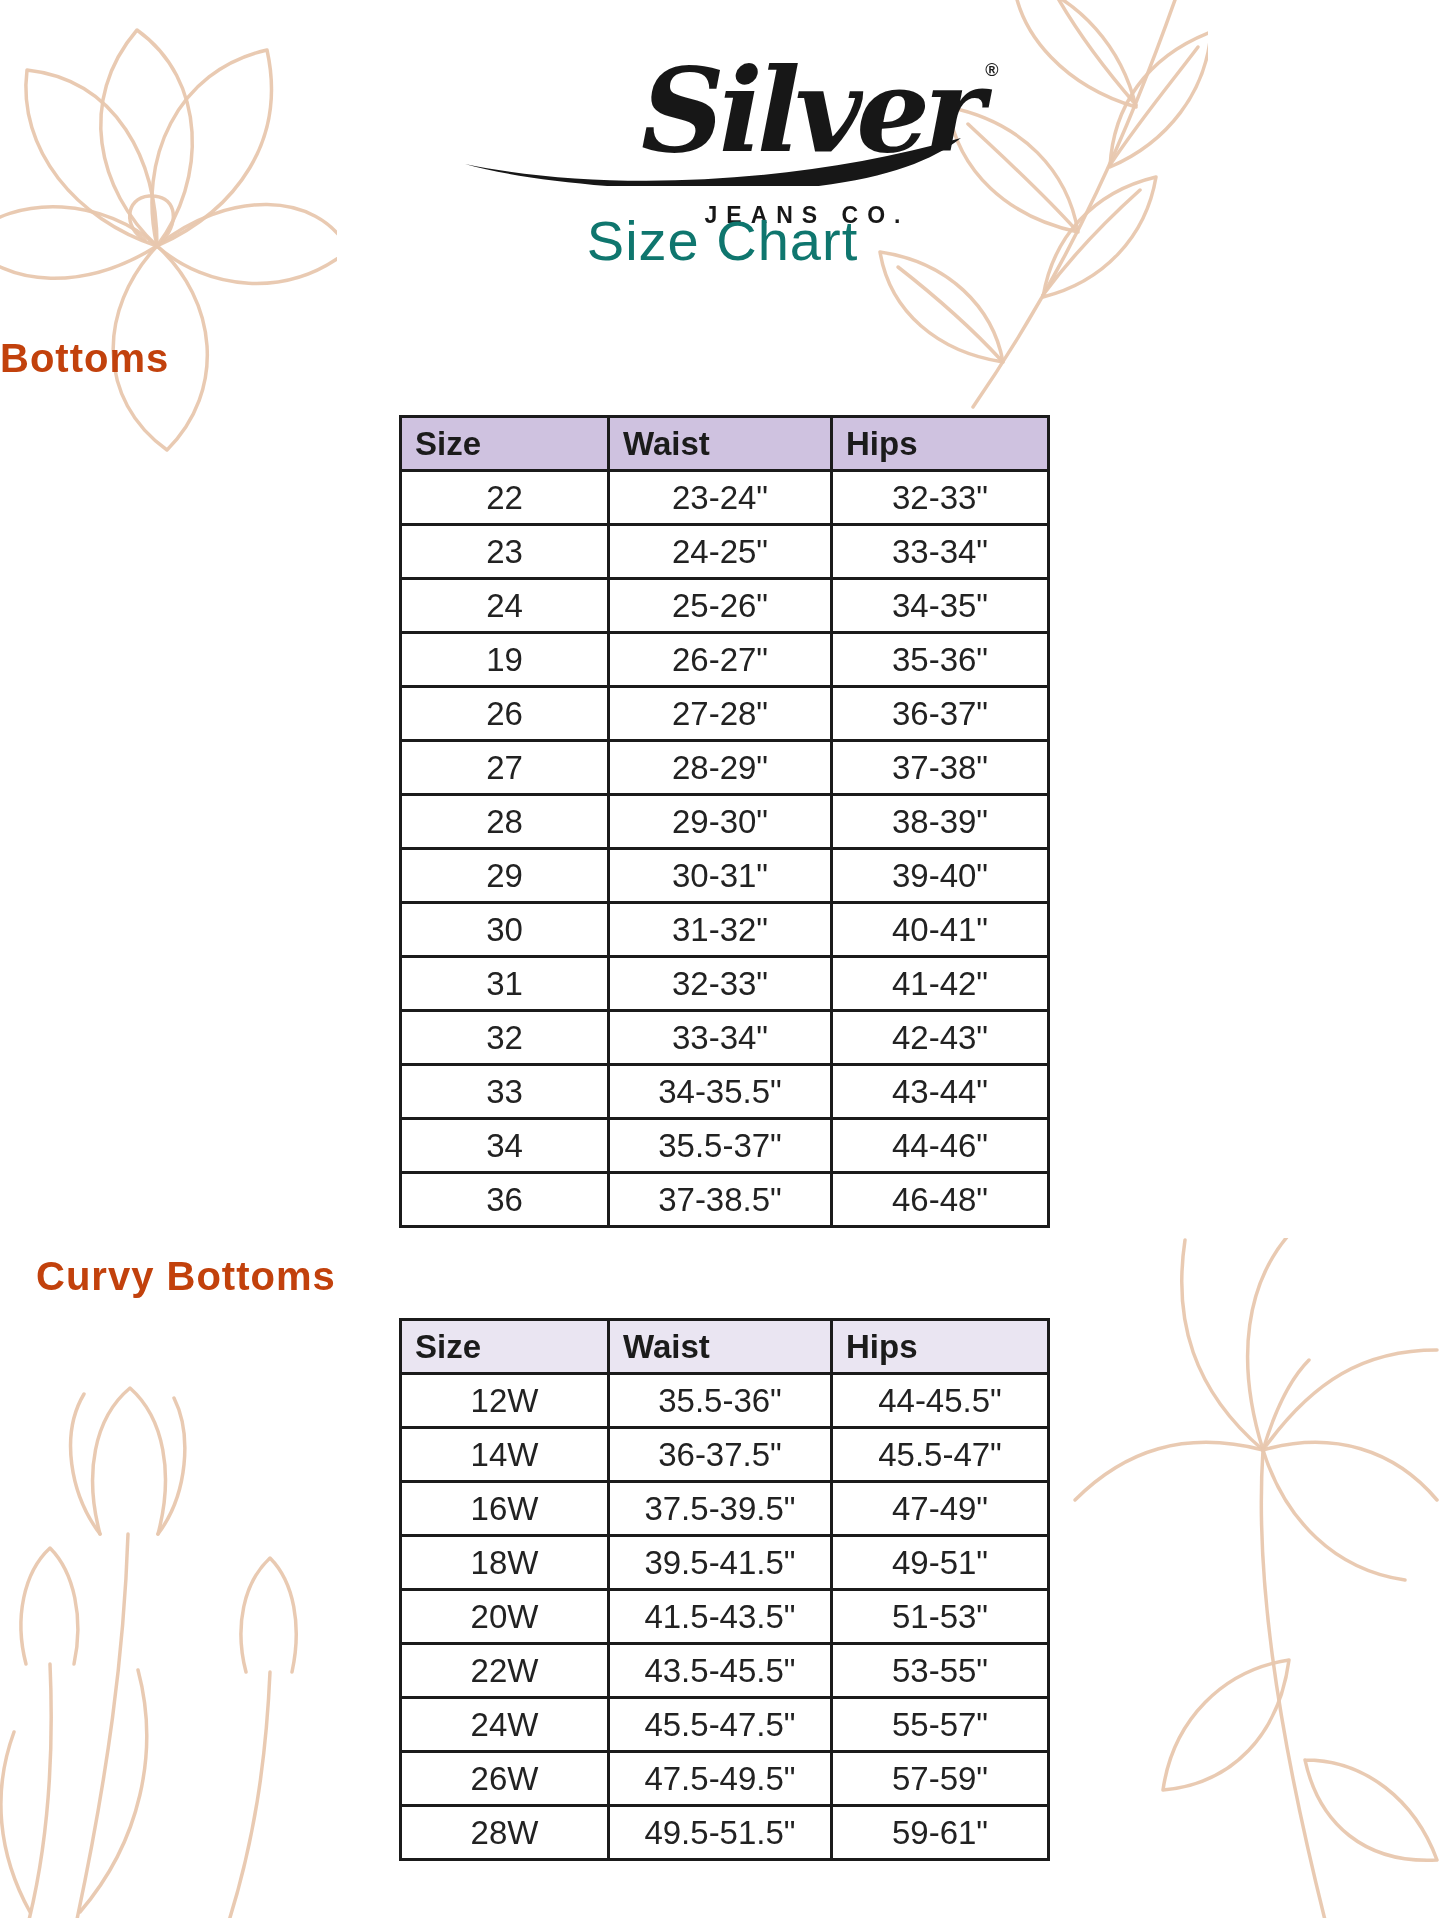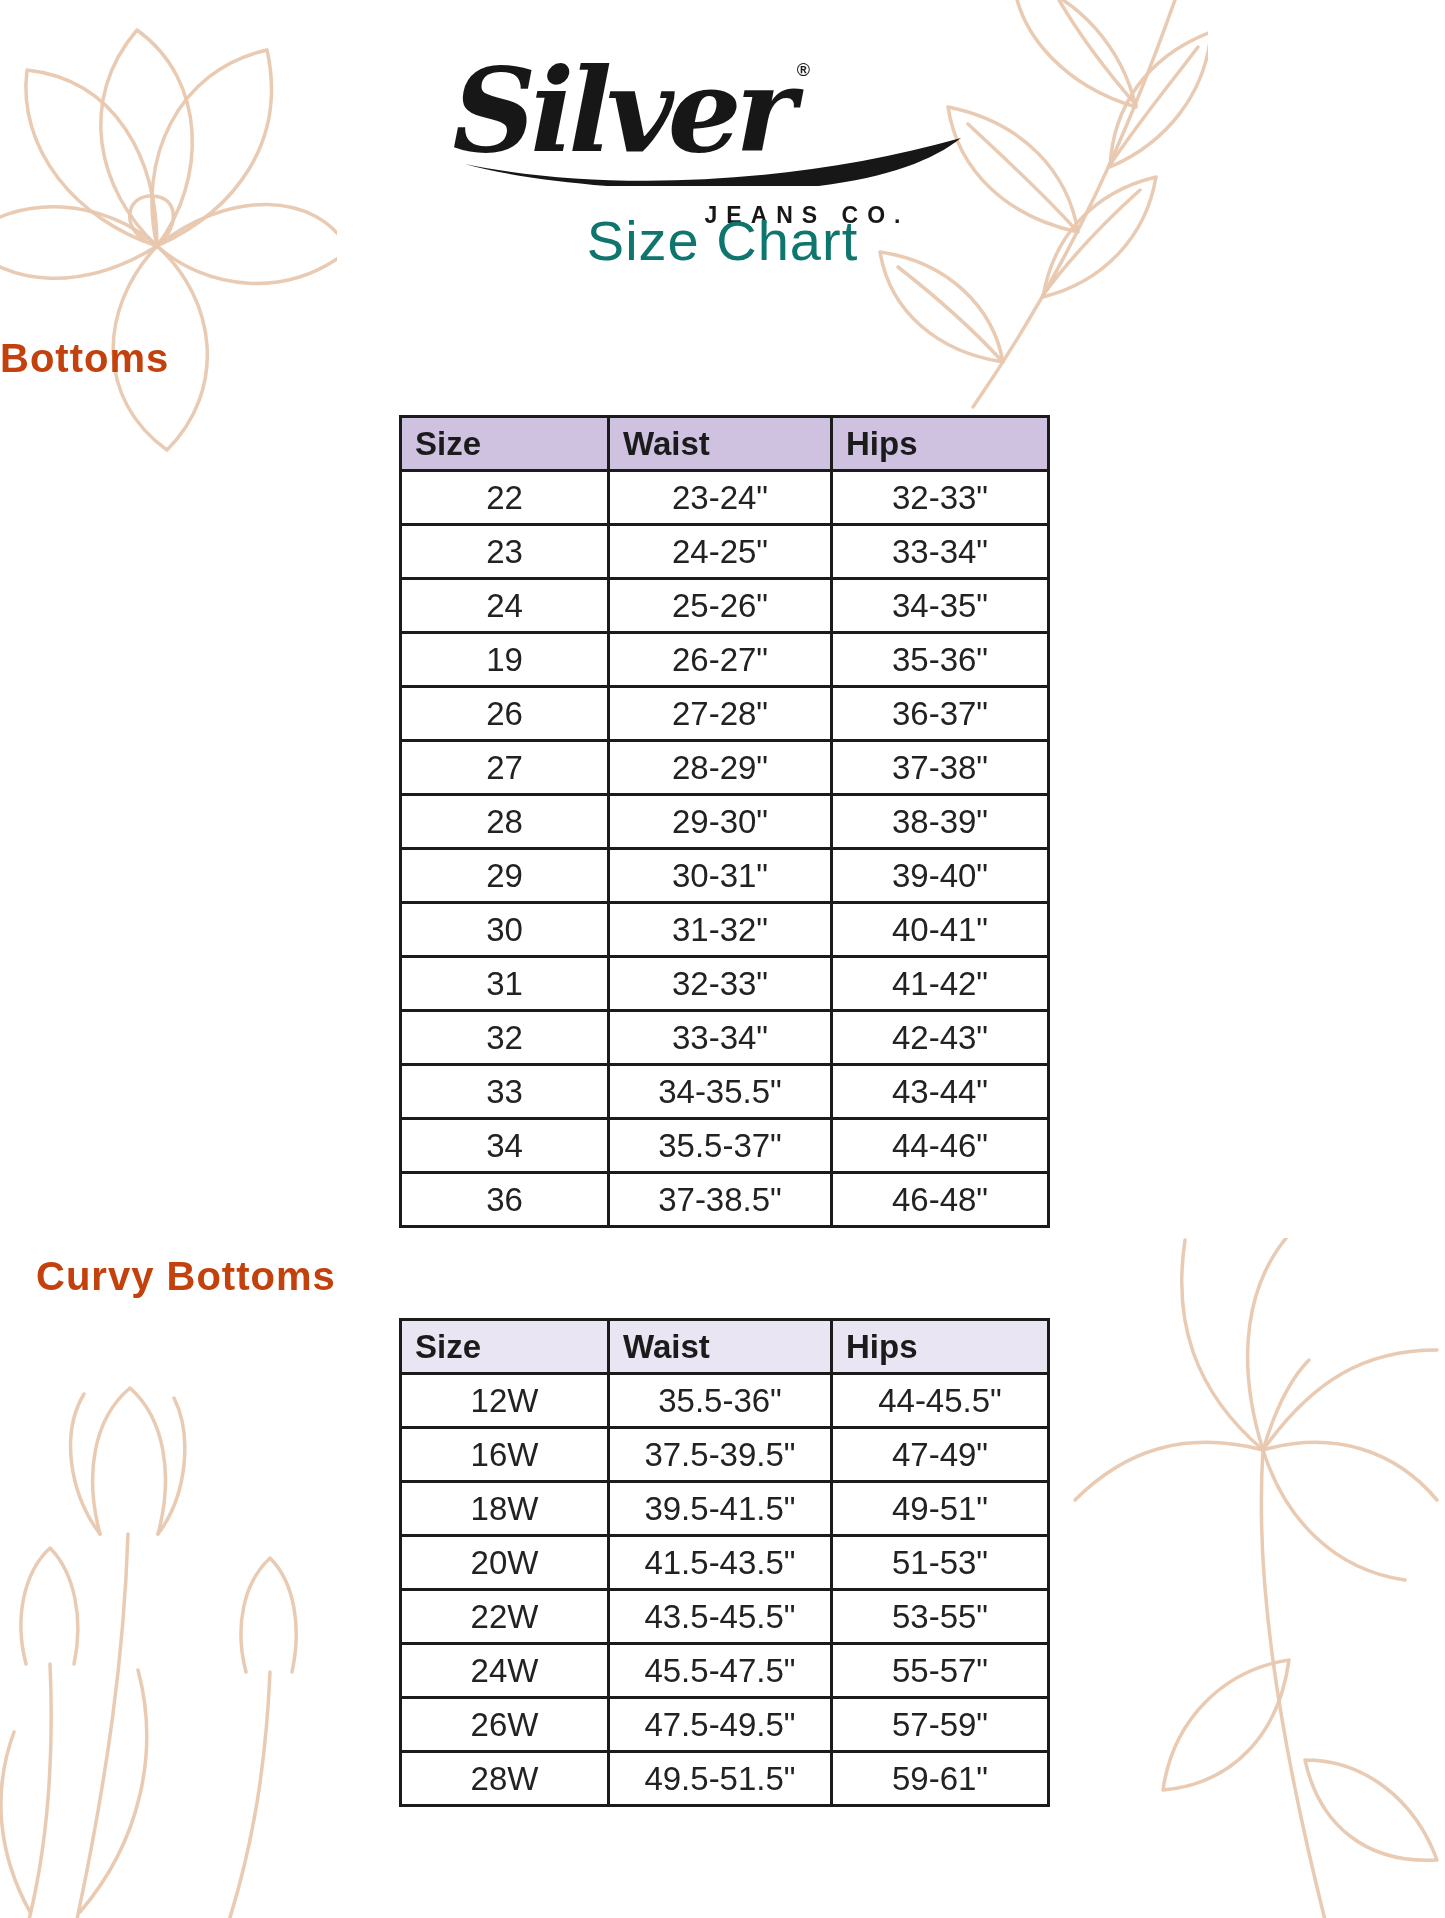--- a/index.html
+++ b/index.html
@@ -9,21 +9,21 @@
   
   .deco{position:absolute;pointer-events:none;}
   .deco path{fill:none;stroke:#e8c7ae;stroke-width:3.5;stroke-linecap:round;stroke-linejoin:round;opacity:.95;}
   .deco-tl{left:-15px;top:-12px;}
   .deco-tr{left:878px;top:-8px;}
   .deco-bl{left:-12px;top:1372px;}
   .deco-br{left:1033px;top:1238px;}
 
   
   .logo{position:absolute;top:50px;left:50%;transform:translateX(-50%);width:540px;}
-  .script-row{position:relative;text-align:left;height:132px;}
+  .script-row{position:relative;text-align:right;height:132px;}
   .script{position:relative;z-index:2;font-family:"DejaVu Serif","Liberation Serif",serif;
           font-style:italic;font-weight:bold;font-size:116px;line-height:1.05;letter-spacing:-6px;color:#171717;}
   .reg{position:relative;z-index:2;font-size:18px;font-weight:bold;font-style:normal;vertical-align:top;top:10px;left:6px;}
   .swoosh{position:absolute;left:8px;top:86px;z-index:1;}
   .swoosh path{fill:#171717;}
   .jeansco{margin-top:20px;padding-left:252px;font-size:23px;font-weight:bold;letter-spacing:9px;color:#171717;white-space:nowrap;}
 
   .title{position:absolute;top:208px;left:0;width:100%;margin:0;text-align:center;
          font-size:56px;font-weight:500;letter-spacing:1px;color:#0f766e;}
 
@@ -208,20 +208,25 @@
           <th style="background: rgb(234, 229, 242);">Hips</th>
         </tr>
       </thead>
     <tbody>
         <tr>
           <td>12W</td>
           <td>35.5-36"</td>
           <td>44-45.5"</td>
         </tr>
         <tr>
+          <td>14W</td>
+          <td>36-37.5"</td>
+          <td>45.5-47"</td>
+        </tr>
+        <tr>
           <td>16W</td>
           <td>37.5-39.5"</td>
           <td>47-49"</td>
         </tr>
         <tr>
           <td>18W</td>
           <td>39.5-41.5"</td>
           <td>49-51"</td>
         </tr>
         <tr>

